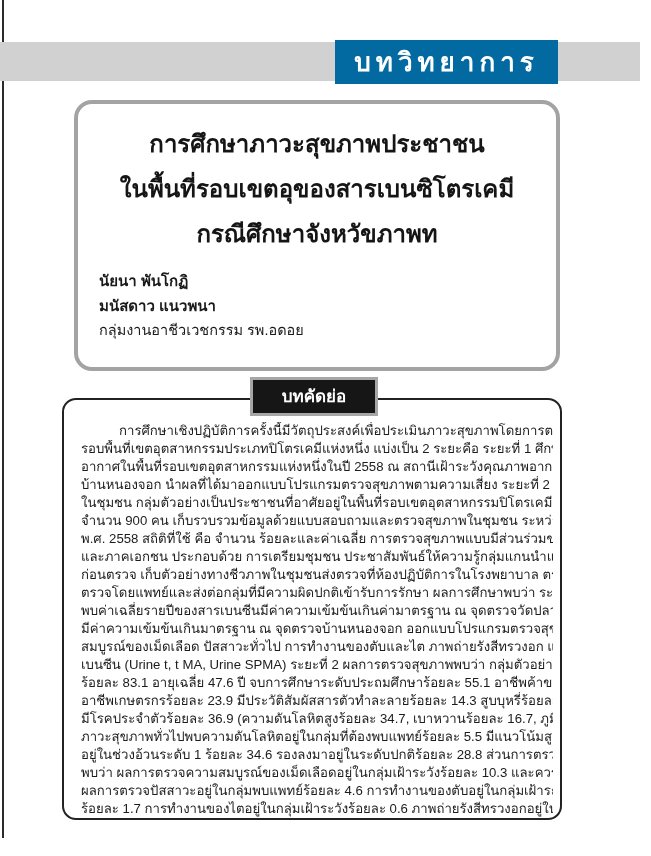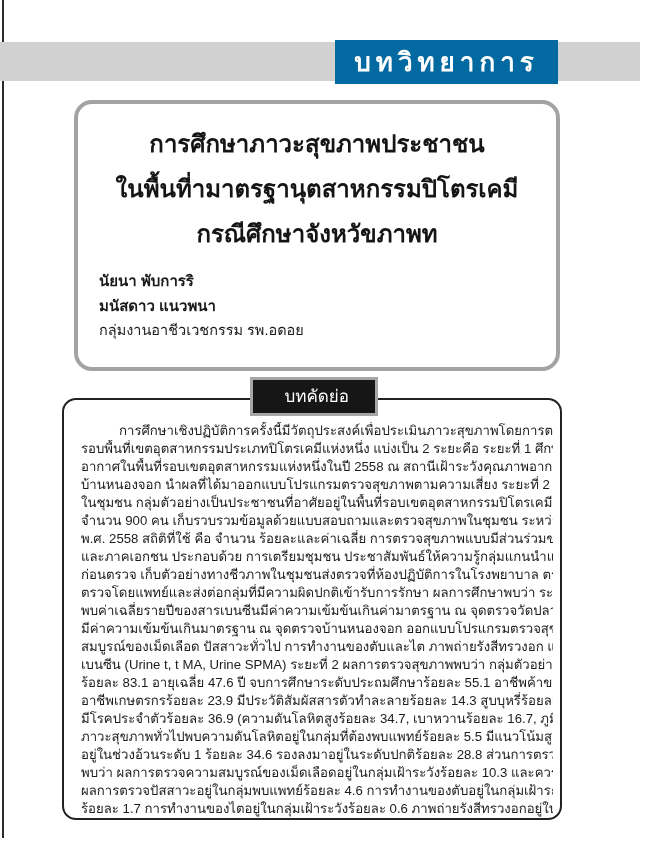--- a/index.html
+++ b/index.html
@@ -83,23 +83,23 @@
     padding: 22px 7px 0 17px;
   }
   #abstract-label {
     position: absolute;
     left: 250px; top: 377px;
     min-width: 70px;
     background: #161616;
     border: 3px solid #a6a6a6;
     color: #ffffff;
     font-size: 17px;
-    font-weight: normal;
+    font-weight: bold;
     padding: 2px 26px 4px 26px;
-    text-align: right;
+    text-align: center;
     z-index: 2;
     white-space: nowrap;
   }
   .abs-line {
     font-size: 13.2px;
     line-height: 18px;
     color: #1c1c1c;
     text-align: justify;
     text-align-last: justify;
     white-space: nowrap; 
@@ -115,25 +115,25 @@
   <div id="margin-line"></div>
 
   <div id="header-band"></div>
   <div id="header-tab">
     <span>บทวิทยาการ</span>
   </div>
 
   <div id="title-box">
     <div id="title-lines">
       <div>การศึกษาภาวะสุขภาพประชาชน</div>
-      <div>ในพื้นที่ามาตรฐานุตสาหกรรมปิโตรเคมี</div>
+      <div>ในพื้นที่รอบเขตอุของสารเบนซิโตรเคมี</div>
       <div>กรณีศึกษาจังหวัขภาพท</div>
     </div>
     <div id="authors">
-      <div class="author">นัยนา พับการริ</div>
+      <div class="author">นัยนา พันโกฏิ</div>
       <div class="author">มนัสดาว แนวพนา</div>
       <div class="affiliation">กลุ่มงานอาชีวเวชกรรม รพ.อดอย</div>
     </div>
   </div>
 
   <div id="abstract-label">บทคัดย่อ</div>
 
   <div id="abstract-box">
     <div class="abs-line indent">การศึกษาเชิงปฏิบัติการครั้งนี้มีวัตถุประสงค์เพื่อประเมินภาวะสุขภาพโดยการตรวจสุขภาพประชาชน</div>
     <div class="abs-line">รอบพื้นที่เขตอุตสาหกรรมประเภทปิโตรเคมีแห่งหนึ่ง แบ่งเป็น 2 ระยะคือ ระยะที่ 1 ศึกษาข้อมูลเฝ้าระวังคุณภาพ</div>

